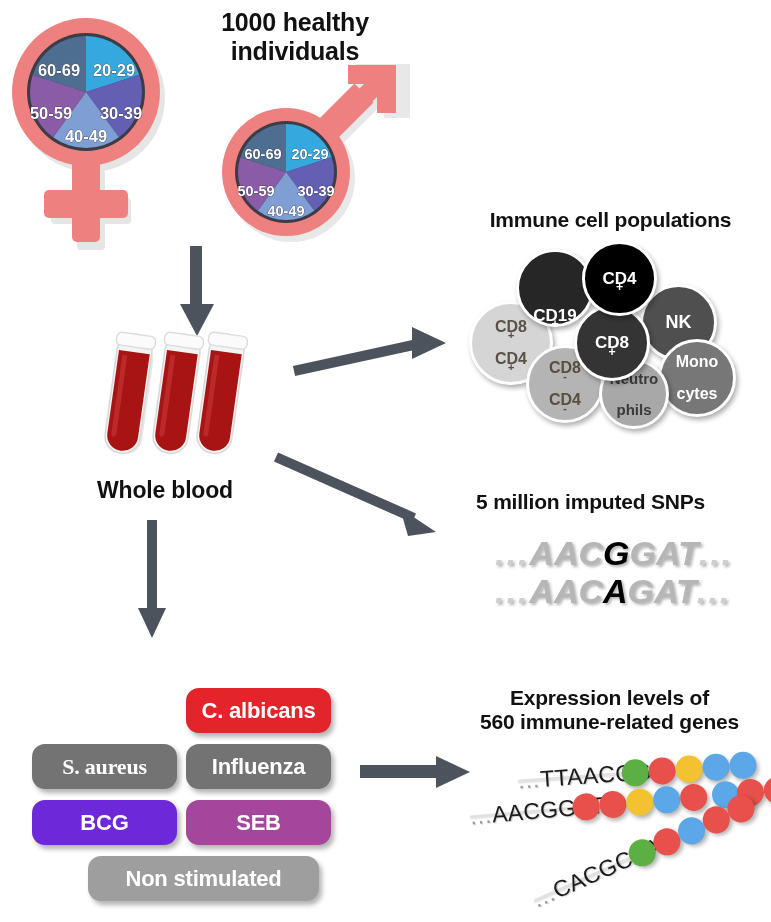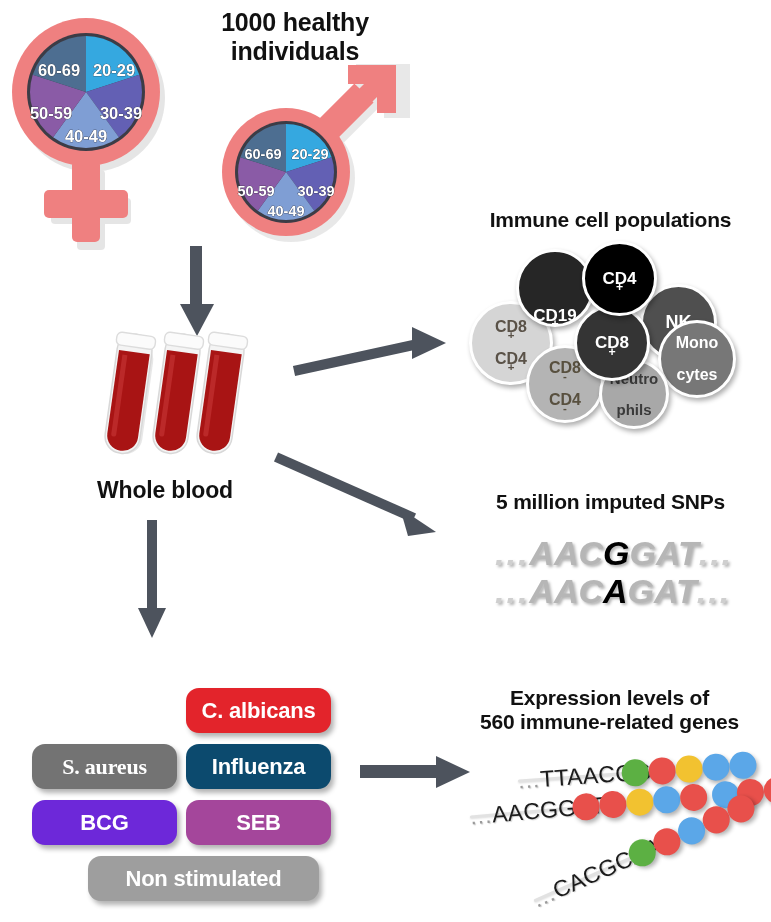--- a/index.html
+++ b/index.html
@@ -237,40 +237,40 @@
     <div class="bubble" style="left:71px;top:110px;width:78px;height:78px;background:#b4b4b4;color:#58503f;font-size:16px;z-index:2;">
       <span><span>CD8<span class="sup">-</span></span><br>
             <span>CD4<span class="sup">-</span></span></span>
     </div>
 
     <div class="bubble" style="left:144px;top:124px;width:70px;height:70px;background:#a8a8a8;color:#3a3a3a;font-size:15px;z-index:4;">
       <span><span>Neutro</span><br>
             <span>phils</span></span>
     </div>
 
-    <div class="bubble" style="left:203px;top:85px;width:78px;height:78px;background:#777777;color:#ffffff;font-size:16px;z-index:3;">
+    <div class="bubble" style="left:203px;top:104px;width:78px;height:78px;background:#777777;color:#ffffff;font-size:16px;z-index:3;">
       <span><span>Mono</span><br>
             <span>cytes</span></span>
     </div>
   </div>
 
-  <div class="abs hdg" style="left:450px;top:490px;width:321px;font-size:21px;">5 million imputed SNPs</div>
+  <div class="abs hdg" style="left:430px;top:490px;width:321px;font-size:21px;">5 million imputed SNPs</div>
 
   <div class="snp-row" style="left:495px;top:534px;font-size:34px;">
     <span class="dots">...</span><span>AAC</span><span class="hl">G</span><span>GAT</span><span class="dots">...</span>
   </div>
 
   <div class="snp-row" style="left:495px;top:572px;font-size:34px;">
     <span class="dots">...</span><span>AAC</span><span class="hl">A</span><span>GAT</span><span class="dots">...</span>
   </div>
 
   <div class="pill" style="left:186px;top:688px;width:145px;height:45px;background:#e3242b;font-size:22px;">C. albicans</div>
 
   <div class="pill" style="left:32px;top:744px;width:145px;height:45px;background:#737373;font-size:22px;font-family:Liberation Serif, serif;">S. aureus</div>
-  <div class="pill" style="left:186px;top:744px;width:145px;height:45px;background:#0c4a6e;font-size:22px;">Influenza</div>
+  <div class="pill" style="left:186px;top:744px;width:145px;height:45px;background:#737373;font-size:22px;">Influenza</div>
 
   <div class="pill" style="left:32px;top:800px;width:145px;height:45px;background:#6d28d9;font-size:22px;">BCG</div>
   <div class="pill" style="left:186px;top:800px;width:145px;height:45px;background:#a4469b;font-size:22px;">SEB</div>
 
   <div class="pill" style="left:88px;top:856px;width:231px;height:45px;background:#9e9e9e;font-size:22px;">Non stimulated</div>
 
   <div class="abs arrow" style="left:360px;top:752px;">
     <svg width="115" height="40" viewBox="0 0 115 40">
       <rect x="0" y="13" width="82" height="13" fill="#4d535d"></rect>
       <polygon points="76,4 110,20 76,36" fill="#4d535d"></polygon>

